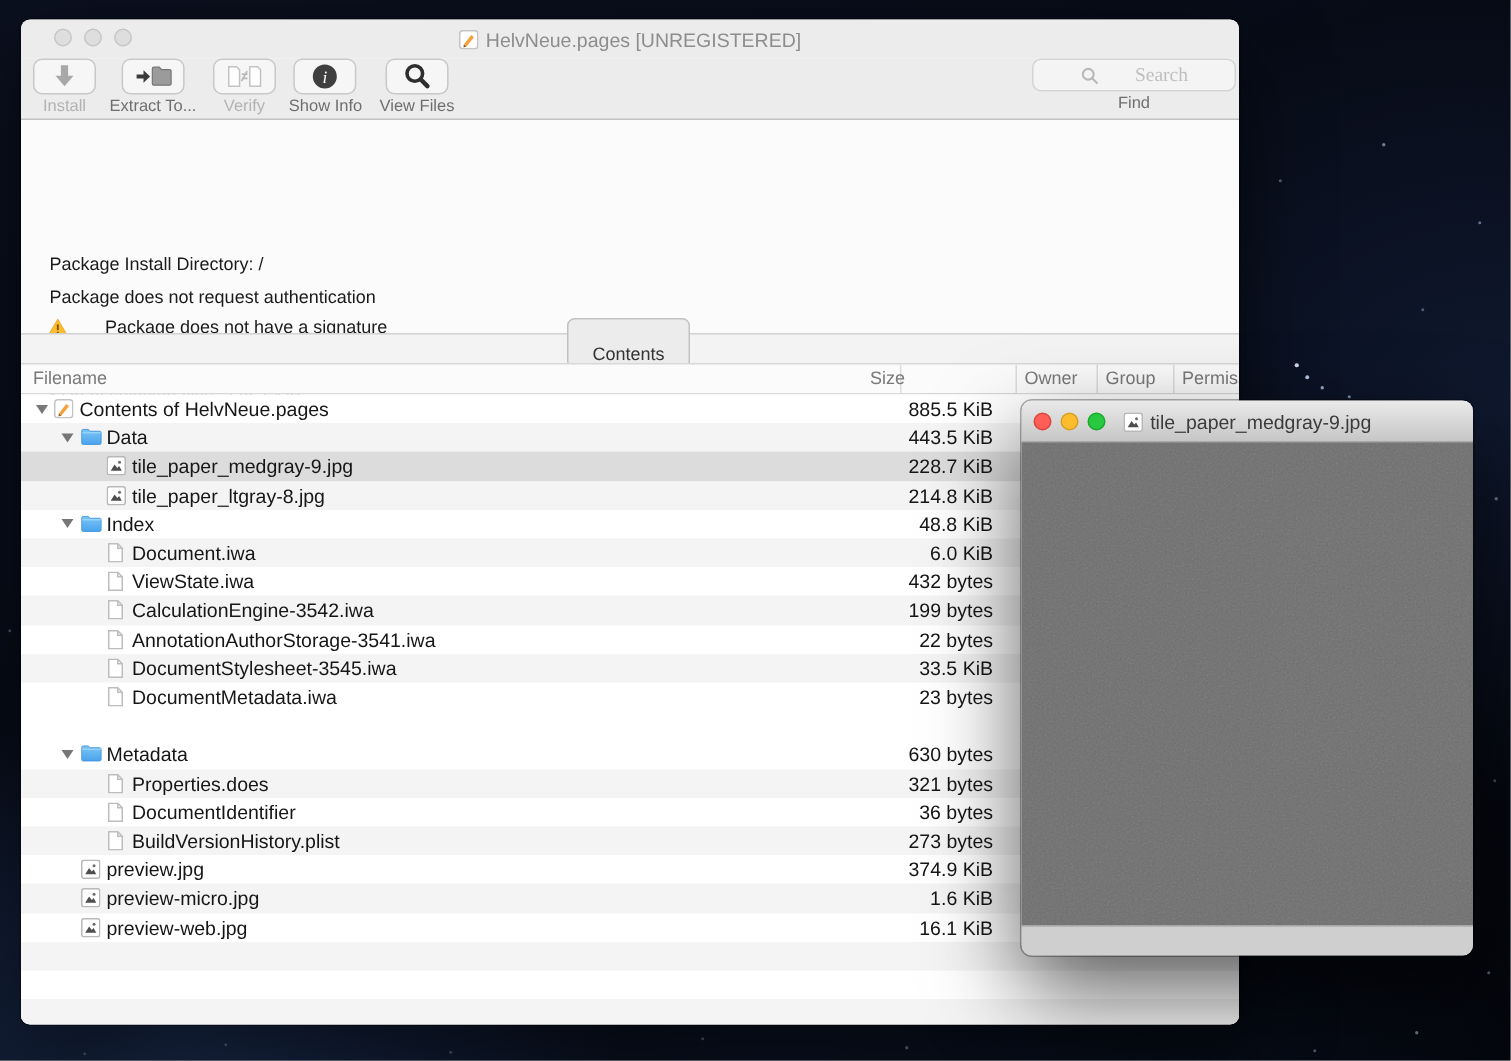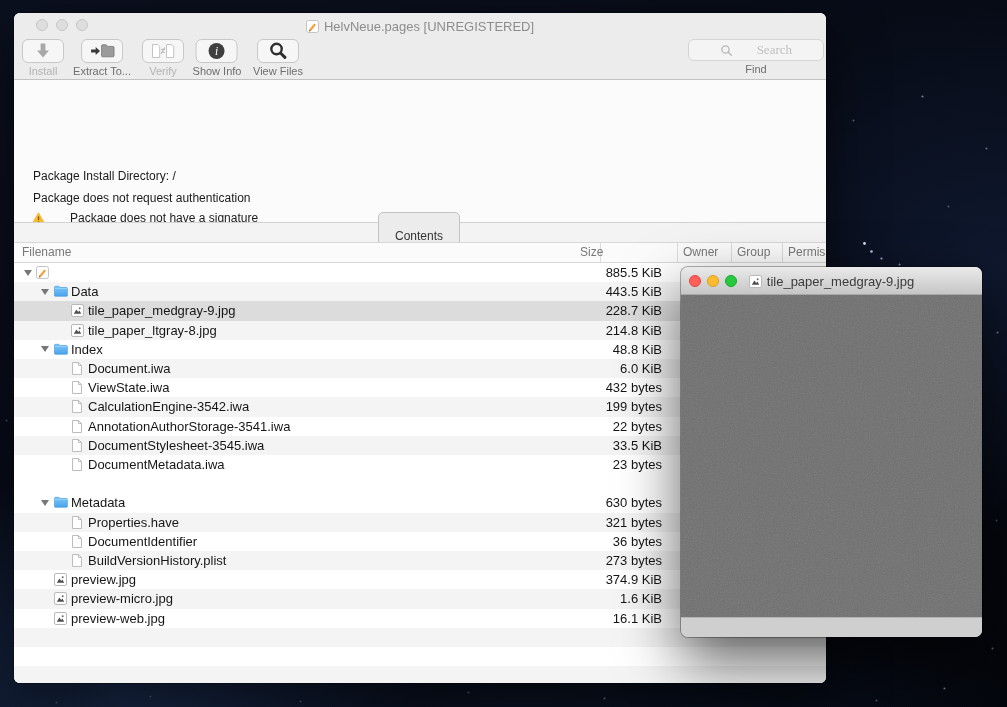--- a/index.html
+++ b/index.html
@@ -244,20 +244,21 @@
     <div class="tbody" id="tbody">
         <div class="trow" style="top: 0px;">
           <span class="disc" style="left:10px"></span>
           <span class="tree-icon" style="left:22px">
             <svg width="13" height="13" viewBox="0 0 13 13">
               <rect x="0.5" y="0.5" width="12" height="12" rx="2" fill="#fff" stroke="#c4c4c4"></rect>
               <path d="M3.2 9.6 8.2 3.4 10 4.8 5 11Z" fill="#f7a13d"></path>
               <path d="M3.2 9.6 5 11 3 11.6Z" fill="#8a5a20"></path>
             </svg>
           </span>
+          <span class="cell-name" style="left:39px">Contents of HelvNeue.pages</span>
           <span class="cell-size">885.5 KiB</span>
         </div>
         <div class="trow stripe" style="top: 19.2px;">
           <span class="disc" style="left:27px"></span>
           <span class="tree-icon" style="left:40px">
             <svg width="14" height="12" viewBox="0 0 14 12">
               <path d="M.5 2.2c0-.5.4-.9.9-.9h3.4l1.3 1.2h6.4c.5 0 .9.4.9.9v7c0 .5-.4.9-.9.9H1.4c-.5 0-.9-.4-.9-.9z" fill="url(#fg)" stroke="#3e94dd" stroke-width=".6"></path>
               <path d="M.8 3.5h12.4" stroke="#a3dcfd" stroke-width=".8" opacity=".85"></path>
             </svg>
           </span>
@@ -368,21 +369,21 @@
           <span class="cell-name" style="left:57px">Metadata</span>
           <span class="cell-size">630 bytes</span>
         </div>
         <div class="trow stripe" style="top: 249.6px;">
           <span class="tree-icon" style="left:57px">
             <svg width="12" height="13" viewBox="0 0 12 13">
               <path d="M1.5.5h6L10.5 3.5v9h-9z" fill="#fff" stroke="#bdbdbd"></path>
               <path d="M7.5.5v3h3" fill="none" stroke="#bdbdbd"></path>
             </svg>
           </span>
-          <span class="cell-name" style="left:74px">Properties.have</span>
+          <span class="cell-name" style="left:74px">Properties.does</span>
           <span class="cell-size">321 bytes</span>
         </div>
         <div class="trow" style="top: 268.8px;">
           <span class="tree-icon" style="left:57px">
             <svg width="12" height="13" viewBox="0 0 12 13">
               <path d="M1.5.5h6L10.5 3.5v9h-9z" fill="#fff" stroke="#bdbdbd"></path>
               <path d="M7.5.5v3h3" fill="none" stroke="#bdbdbd"></path>
             </svg>
           </span>
           <span class="cell-name" style="left:74px">DocumentIdentifier</span>

